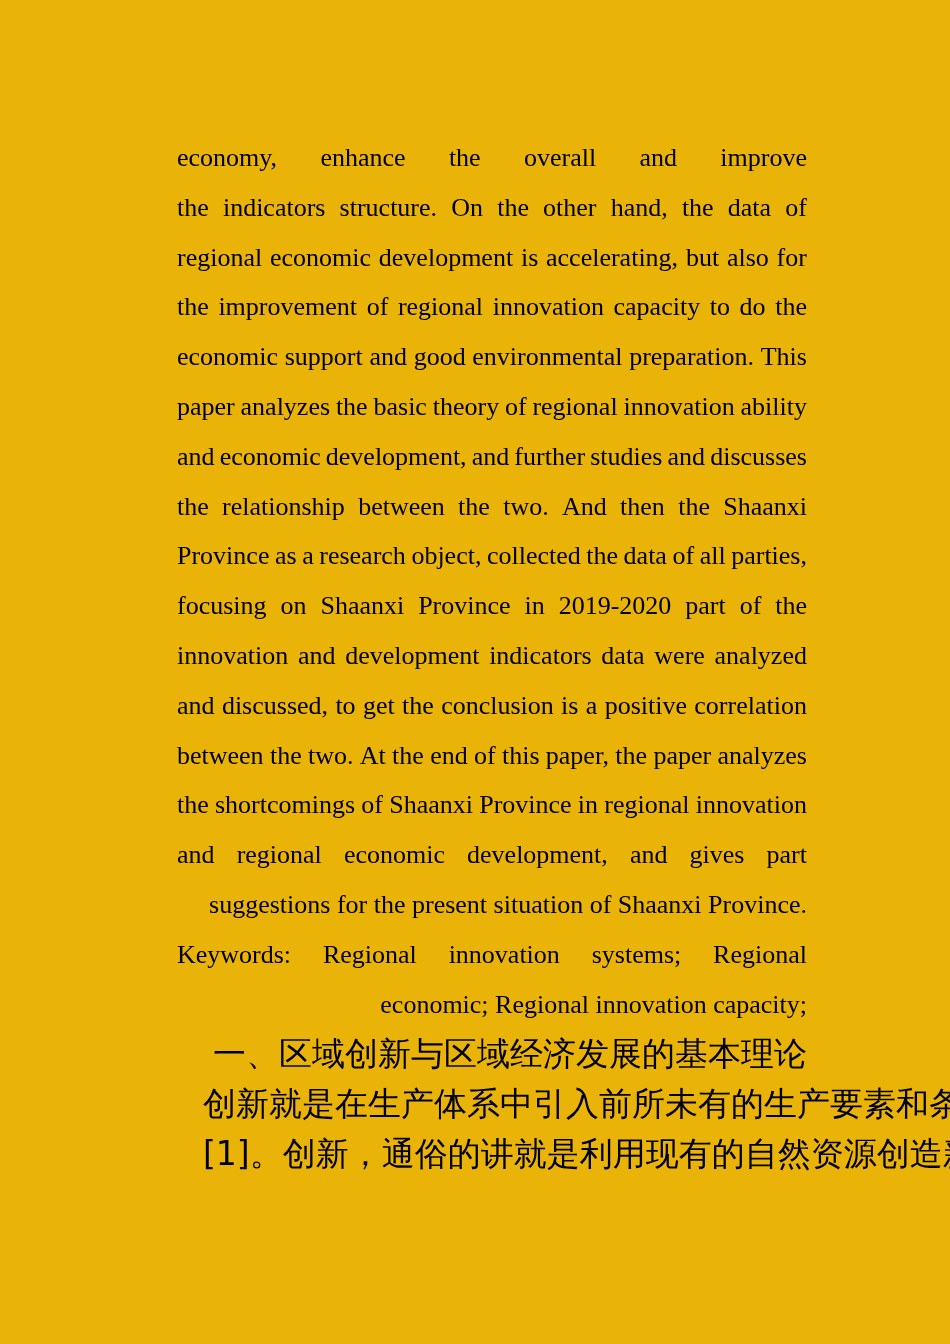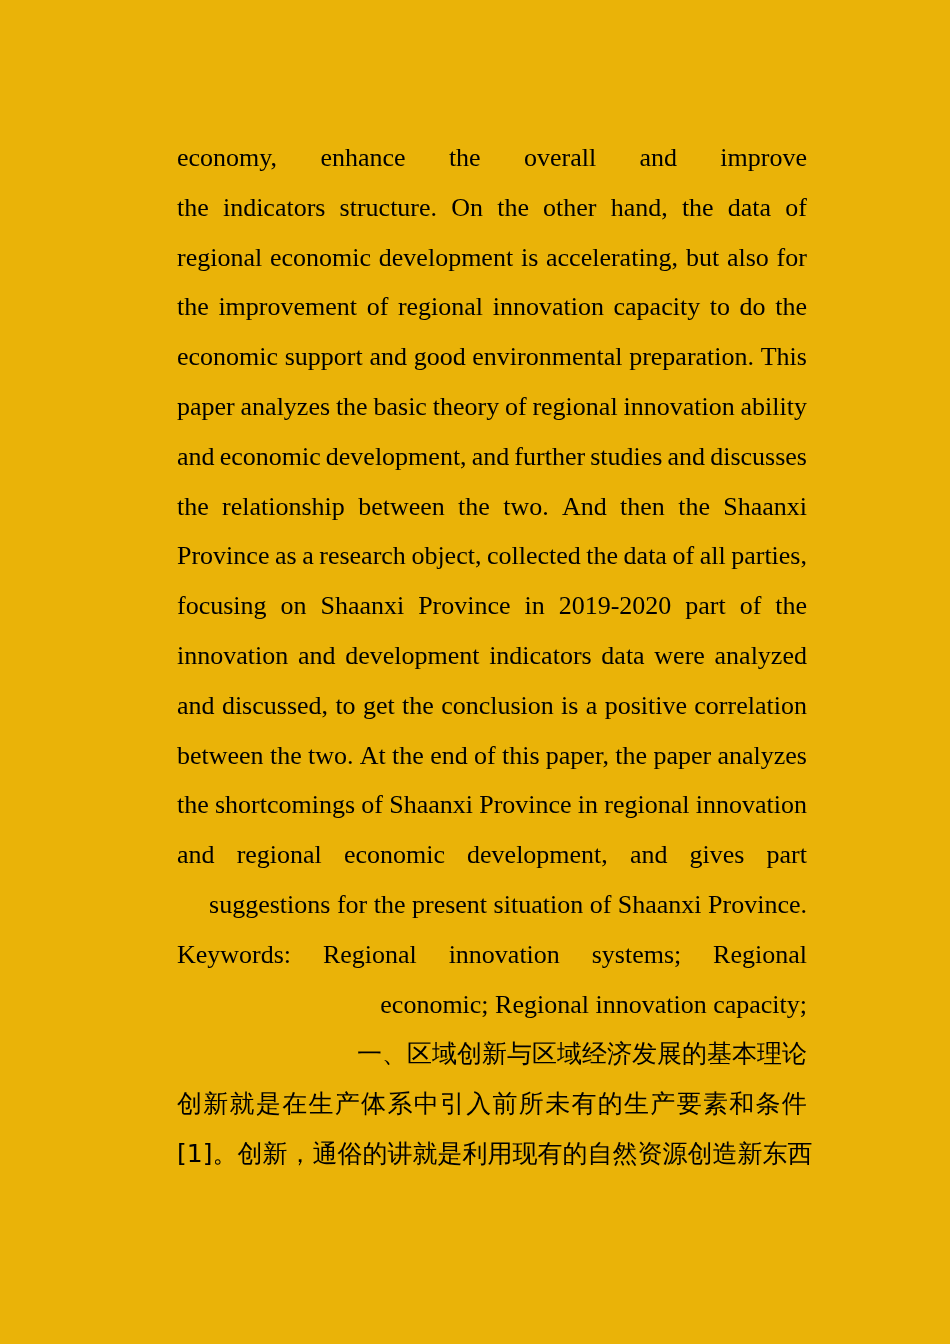--- a/index.html
+++ b/index.html
@@ -47,22 +47,23 @@
   }
 
   
   .line.flush {
     display: block;
     text-align: right;
   }
 
   .line.cjk {
     font-family: "DejaVu Sans", "Liberation Sans", sans-serif;
-    font-size: 25px;
+    font-size: 33px;
     letter-spacing: 0px;
+    margin-left: 26px;
   }
 
   .line.cjk.justify > span {
     white-space: pre;
   }
 
   .indent-1 {
     padding-left: 13px;
   }
 </style>

